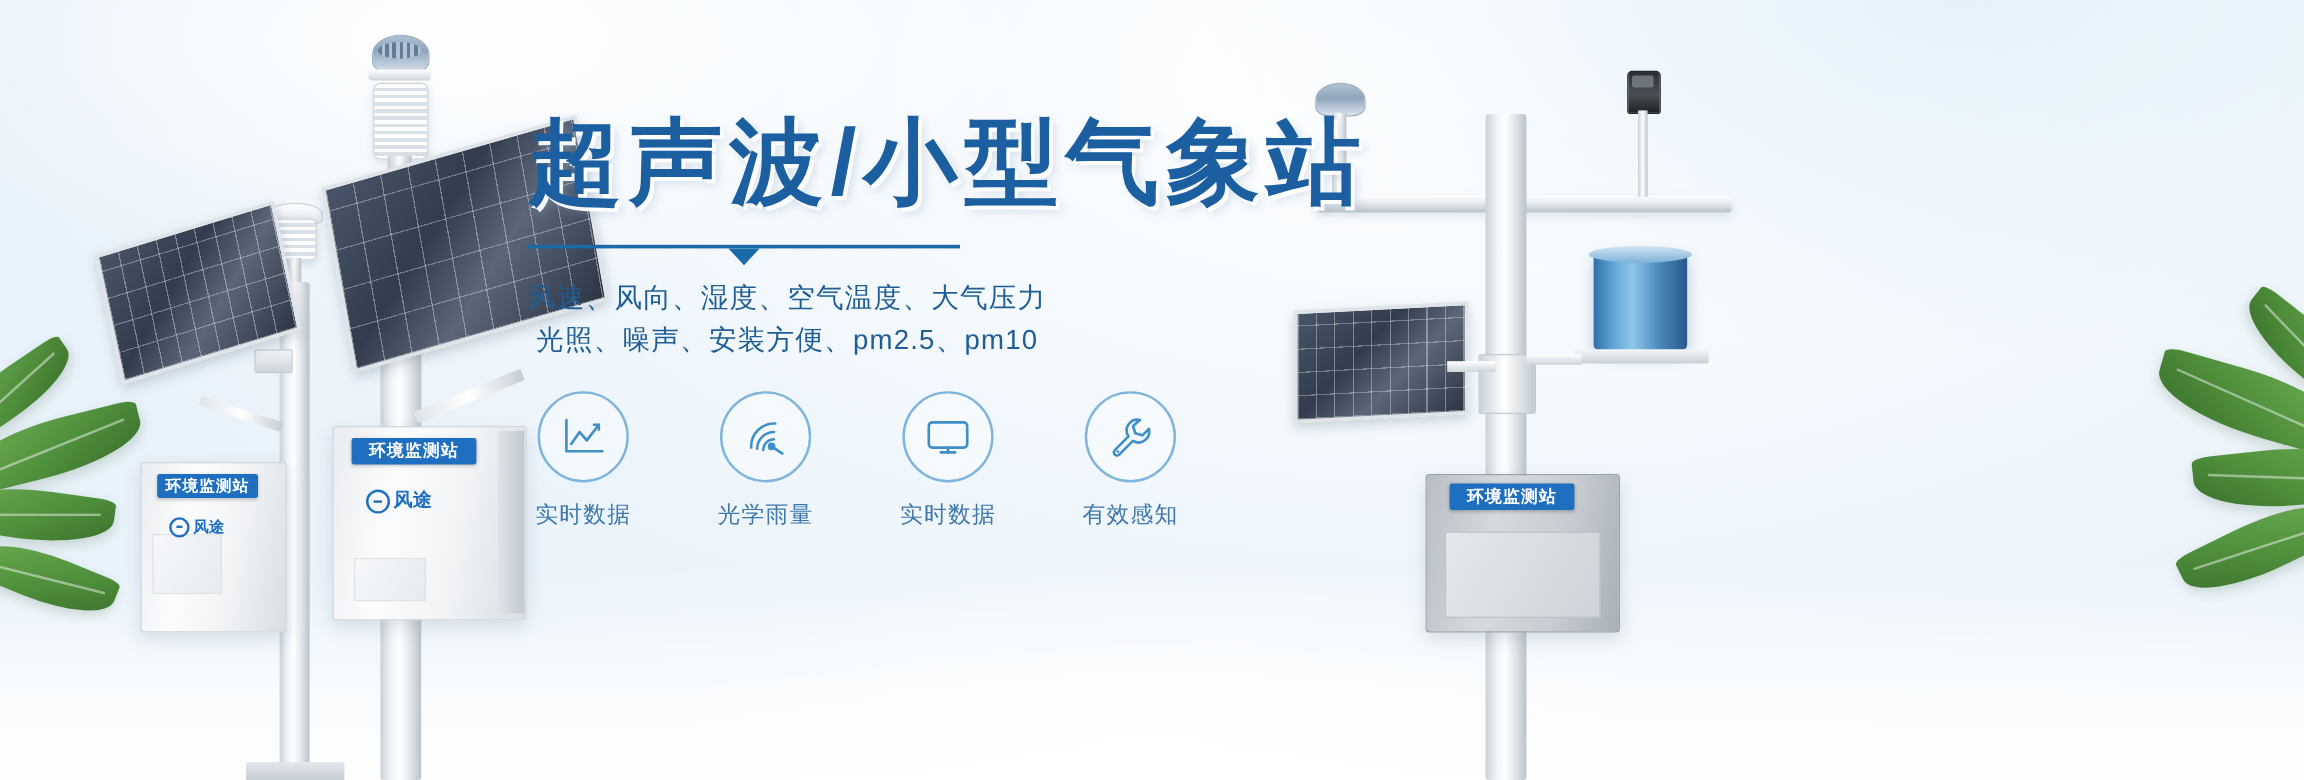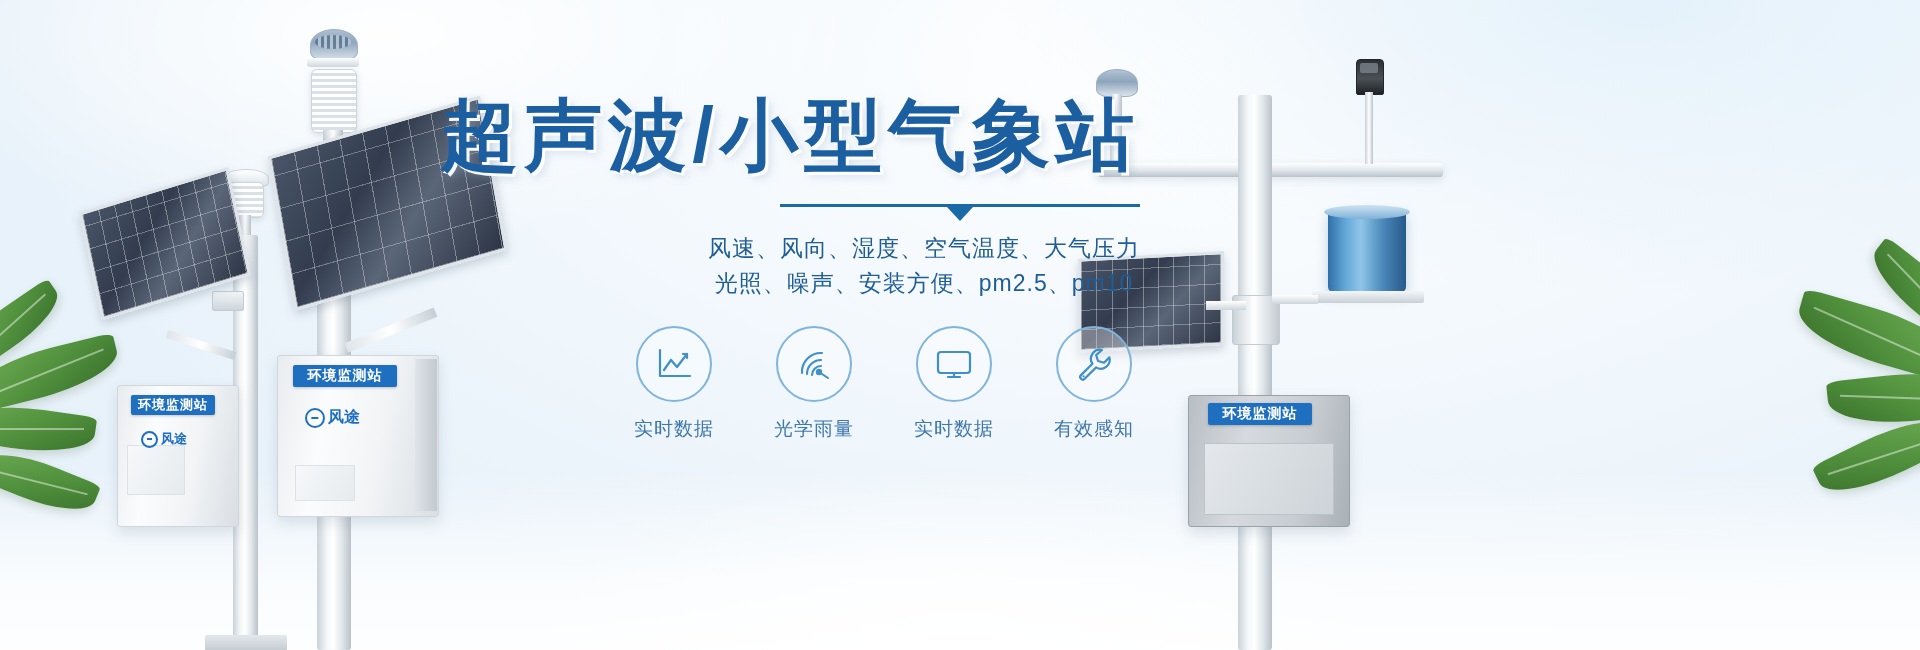--- a/index.html
+++ b/index.html
@@ -25,21 +25,21 @@
   }
   .ground-haze{
     position:absolute;left:0;right:0;bottom:0;height:180px;
     background:linear-gradient(180deg, rgba(255,255,255,0) 0%, rgba(255,255,255,.75) 60%, rgba(255,255,255,.95) 100%);
     pointer-events:none;
   }
 
   
   .center-col{
     position:absolute;left:440px;top:96px;width:700px;height:400px;
-    display:flex;flex-direction:column;align-items:flex-end;
+    display:flex;flex-direction:column;align-items:flex-start;
     z-index:30;
   }
   .headline{
     font-size:78px;line-height:1;font-weight:bold;color:#1b5fa0;
     letter-spacing:6px;white-space:nowrap;
     text-shadow:3px 3px 0 rgba(255,255,255,.95), 5px 5px 8px rgba(150,175,200,.35);
     margin:0;padding:0;
   }
   .divider{
     position:relative;margin-top:30px;width:360px;height:3px;background:#1b6aa8;
@@ -49,21 +49,21 @@
     width:0;height:0;border-left:13px solid transparent;border-right:13px solid transparent;
     border-top:14px solid #1b6aa8;
   }
   .sub-list{margin-top:24px;text-align:center;}
   .sub-line{
     font-size:23px;line-height:1.5;color:#1f5d95;letter-spacing:1px;white-space:nowrap;
   }
 
   
   .features{
-    margin-top:26px;display:flex;gap:48px;align-items:flex-start;justify-content:center;
+    margin-top:26px;display:flex;gap:60px;align-items:flex-start;justify-content:center;
   }
   .feature{display:flex;flex-direction:column;align-items:center;width:92px;}
   .circ{
     width:72px;height:72px;border-radius:50%;
     border:2px solid #7fb4dc;
     display:flex;align-items:center;justify-content:center;
     background:rgba(255,255,255,.35);
   }
   .circ svg{display:block;}
   .feature-label{

